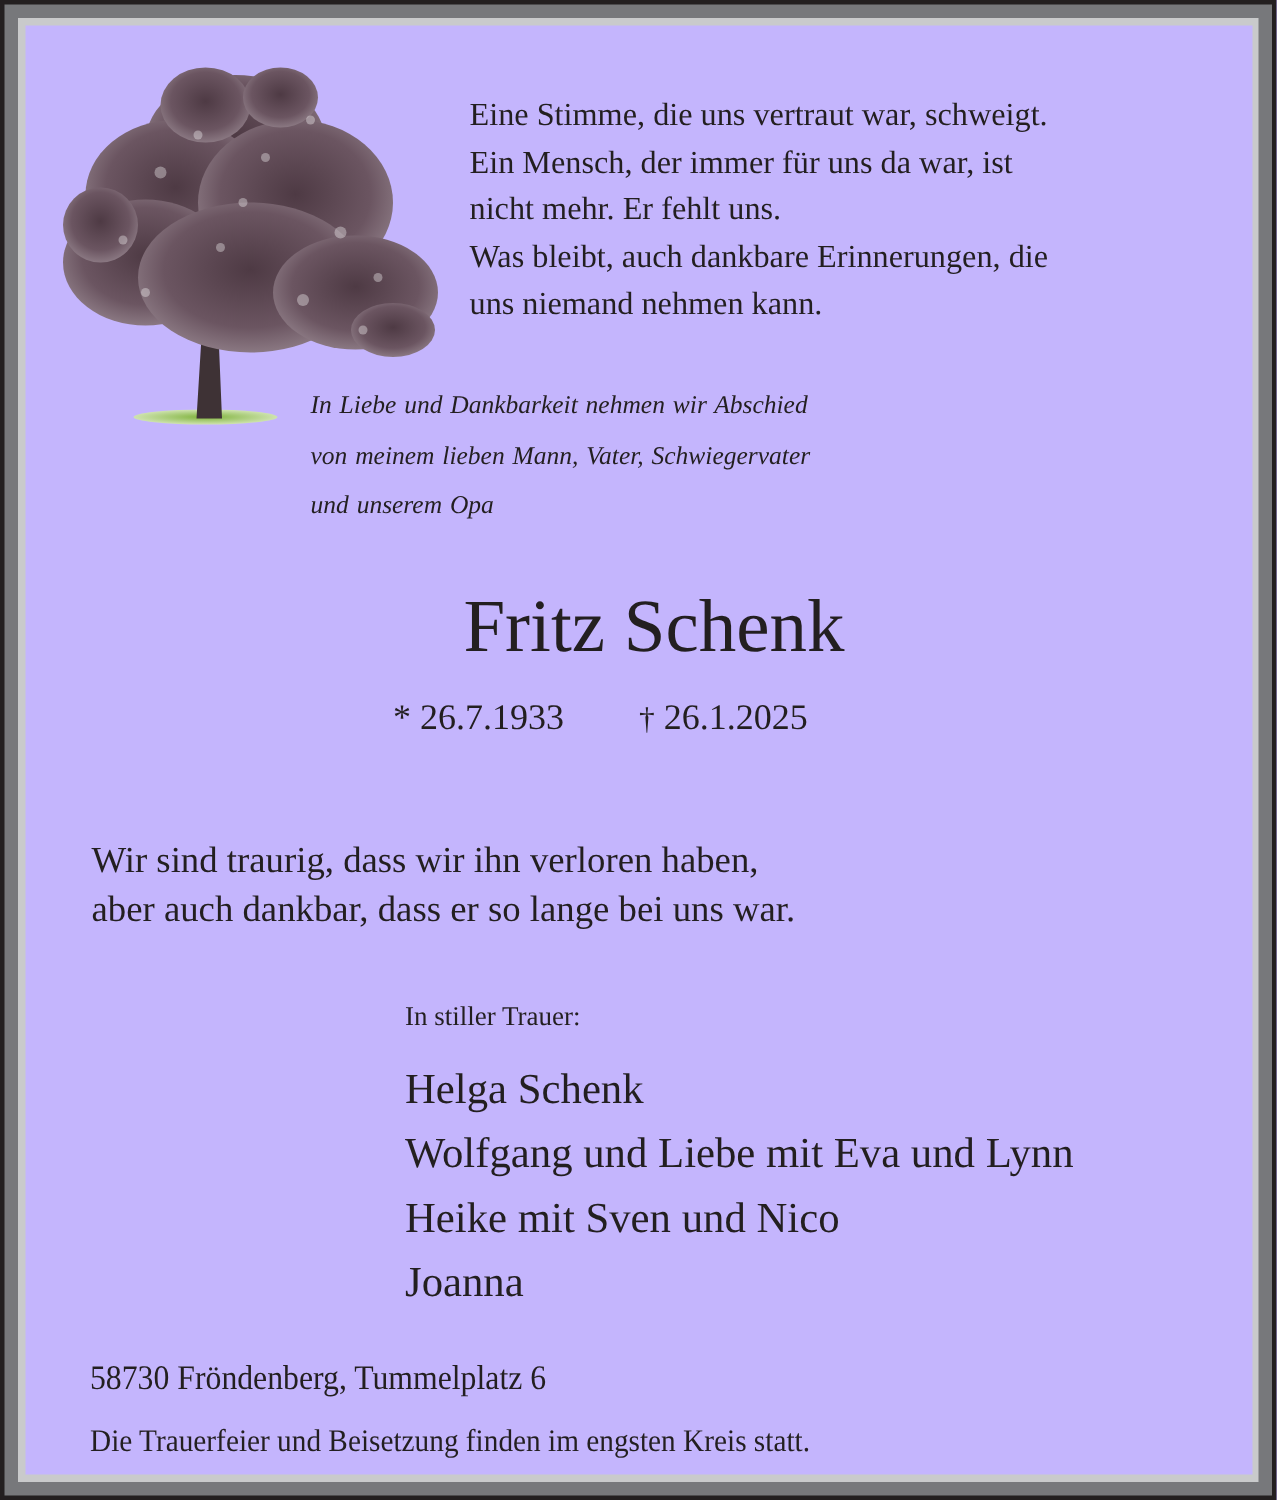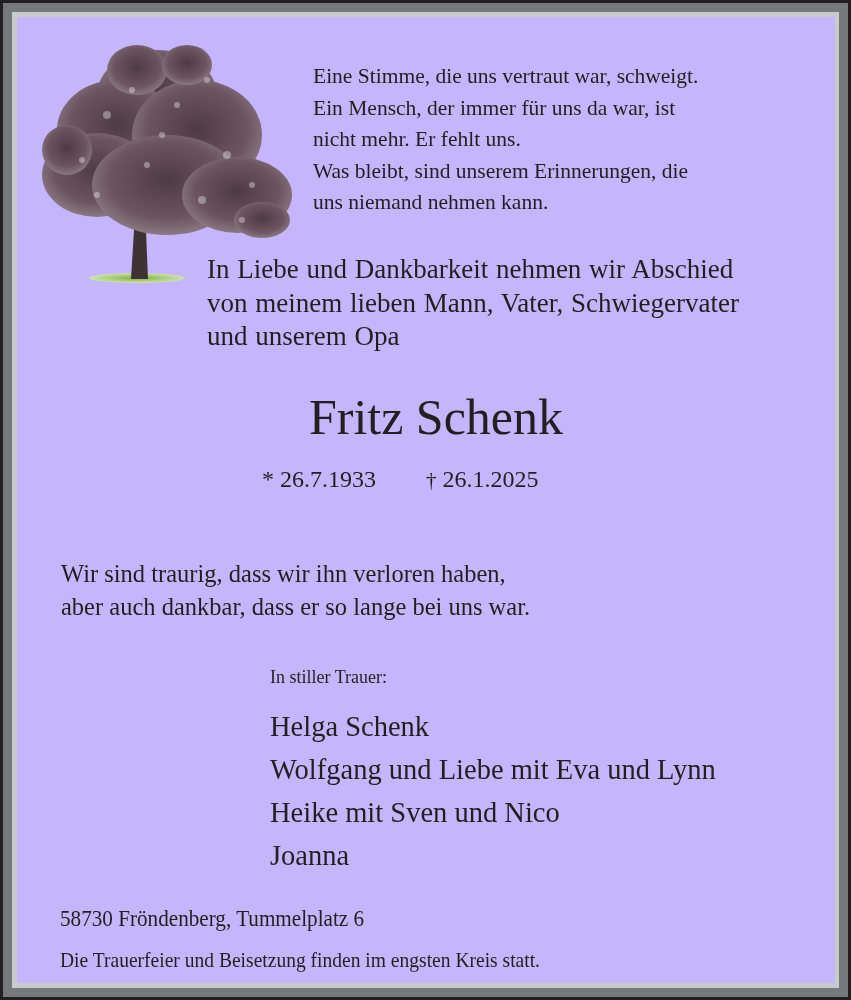--- a/index.html
+++ b/index.html
@@ -25,22 +25,23 @@
     }
     .abs { position: absolute; white-space: nowrap; }
     .tree { position: absolute; left: 20px; top: 18px; width: 262px; height: 252px; }
     .verse {
       left: 296px; top: 44px;
       font-size: 21.5px; line-height: 31.5px;
     }
     .verse div { white-space: nowrap; }
     .intro {
       left: 190px; top: 236px;
-      font-size: 27px; line-height: 33.5px;
+      font-size: 17px; line-height: 33.5px;
       word-spacing: 1px;
+      font-style: italic;
     }
     .intro div { white-space: nowrap; }
     .name {
       left: 0; right: 0; top: 370px; text-align: center;
       font-size: 50px; line-height: 60px;
       padding-right: 8px;
       margin-left: 28px;
     }
     .dates {
       left: 245px; top: 447px;
@@ -122,21 +123,21 @@
         <circle cx="170" cy="45" r="3"></circle>
           <circle cx="205" cy="185" r="3"></circle>
       </g>
     </svg>
   </div>
 
   <div class="abs verse">
     <div>Eine Stimme, die uns vertraut war, schweigt.</div>
     <div>Ein Mensch, der immer für uns da war, ist</div>
     <div>nicht mehr. Er fehlt uns.</div>
-    <div>Was bleibt, sind unserem Erinnerungen, die</div>
+    <div>Was bleibt, auch dankbare Erinnerungen, die</div>
     <div>uns niemand nehmen kann.</div>
   </div>
 
   <div class="abs intro">
     <div>In Liebe und Dankbarkeit nehmen wir Abschied</div>
     <div>von meinem lieben Mann, Vater, Schwiegervater</div>
     <div>und unserem Opa</div>
   </div>
 
   <div class="abs name">Fritz Schenk</div>

